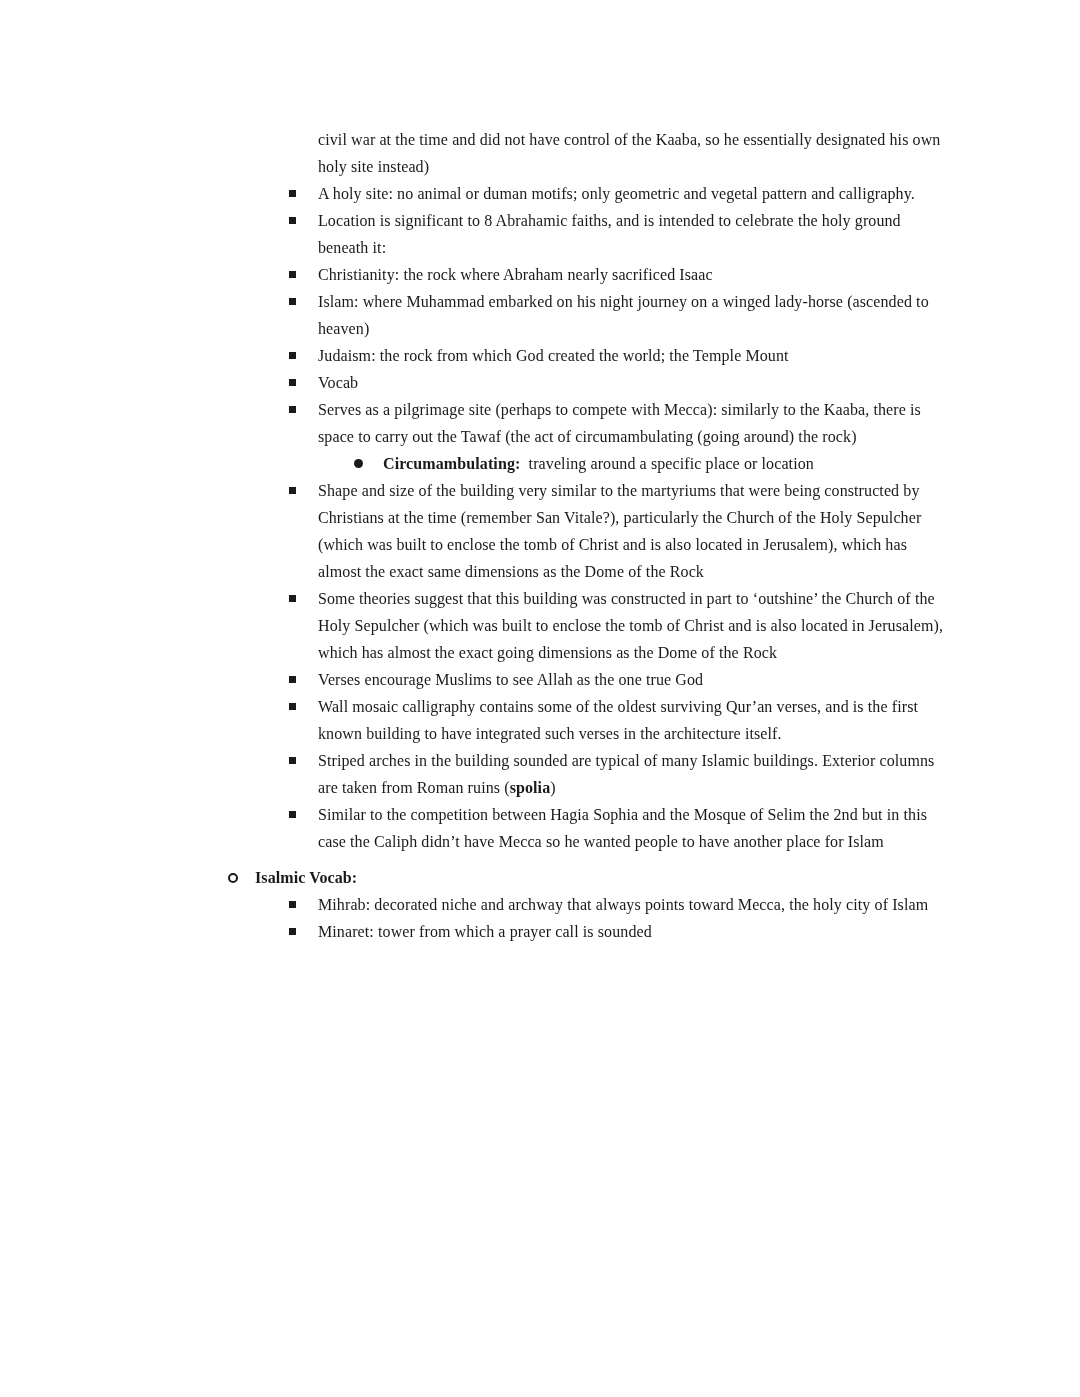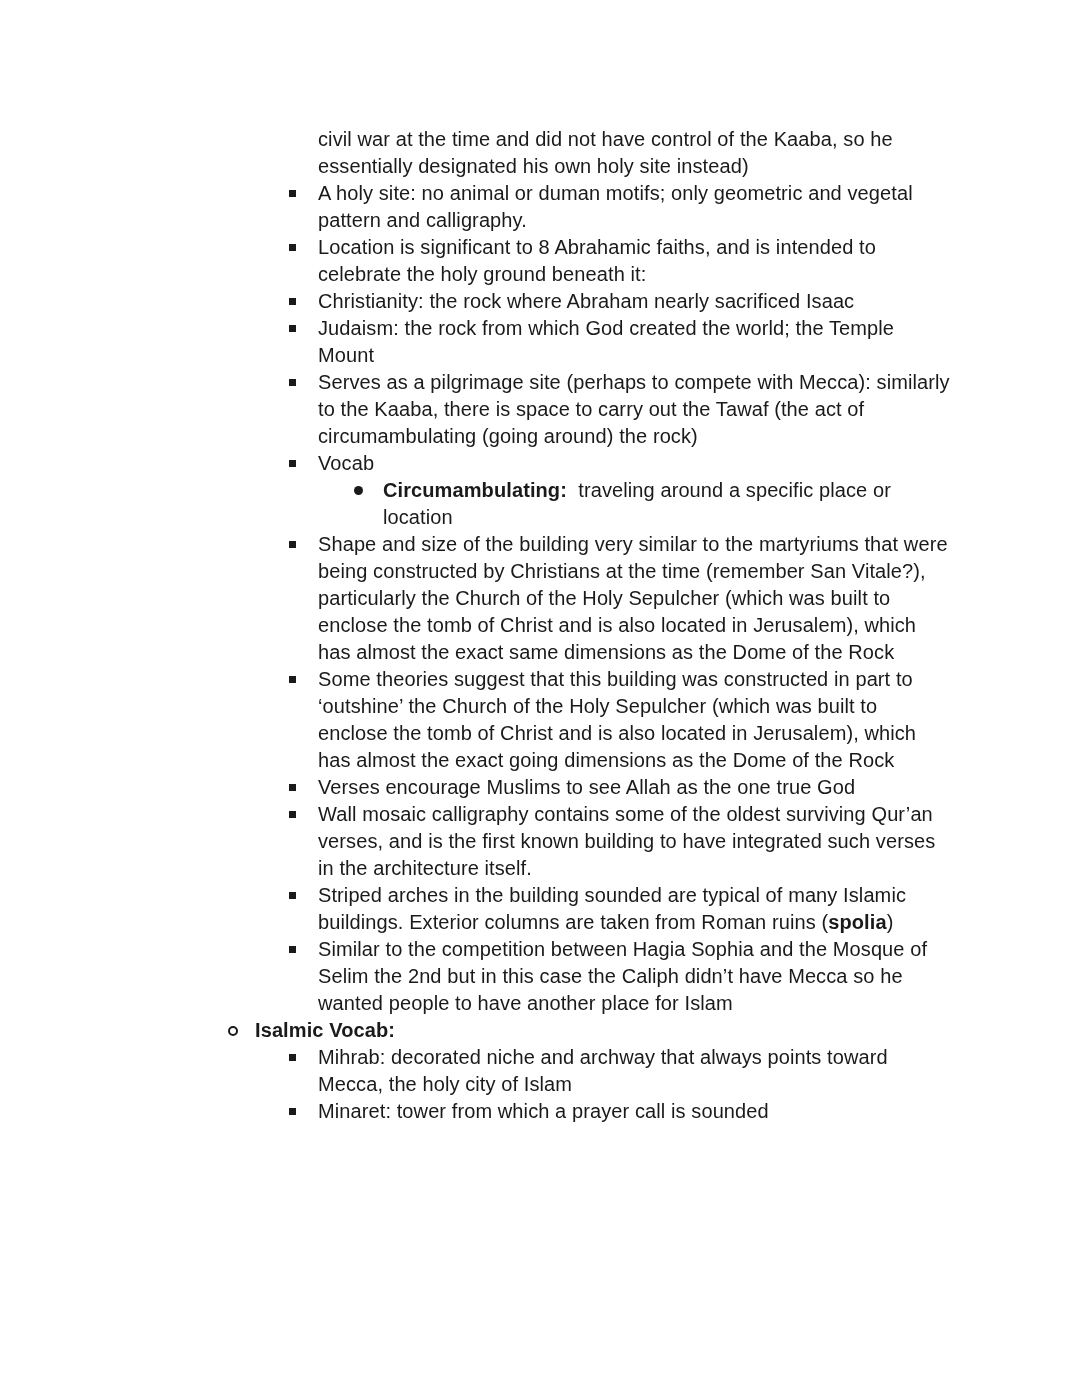--- a/index.html
+++ b/index.html
@@ -15,33 +15,34 @@
     overflow: hidden;
     font-family: "Liberation Sans", sans-serif;
   }
   .doc {
     position: absolute;
     top: 126px;
     left: 0;
   }
   .item {
     position: relative;
-    font-size: 20px;
+    font-size: 16px;
     line-height: 27px;
     color: #1a1a1a;
     letter-spacing: 0.1px;
+    font-family: Liberation Serif, serif;
   }
   .item .text {
     display: block;
     white-space: pre-wrap;
   }
   .lvl-cont { padding-left: 318px; width: 632px; }
   .lvl-3    { padding-left: 318px; width: 632px; }
   .lvl-4    { padding-left: 383px; width: 567px; }
-  .lvl-2    { padding-left: 255px; width: 695px; }
+  .lvl-2    { padding-left: 255px; width: 695px; margin-top: 9px; }
   .marker { position: absolute; display: block; }
   .marker.square {
     left: 289px; top: 10px;
     width: 7px; height: 7px;
     background: #1a1a1a;
   }
   .marker.disc {
     left: 354px; top: 9px;
     width: 9px; height: 9px;
     border-radius: 50%;
@@ -72,32 +73,33 @@
       <div class="item lvl-3">
         <span class="marker square"></span>
         <span class="text"><span>Location is significant to 8 Abrahamic faiths, and is intended to celebrate the holy ground beneath it:</span></span>
       </div>
       <div class="item lvl-3">
         <span class="marker square"></span>
         <span class="text"><span>Christianity: the rock where Abraham nearly sacrificed Isaac</span></span>
       </div>
       <div class="item lvl-3">
         <span class="marker square"></span>
+        <span class="text"><span>Islam: where Muhammad embarked on his night journey on a winged lady-horse (ascended to heaven)</span></span>
       </div>
       <div class="item lvl-3">
         <span class="marker square"></span>
         <span class="text"><span>Judaism: the rock from which God created the world; the Temple Mount</span></span>
       </div>
       <div class="item lvl-3">
         <span class="marker square"></span>
-        <span class="text"><span>Serves as a pilgrimage site (perhaps to compete with Mecca): similarly to the Kaaba, there is space to carry out the Tawaf (the act of circumambulating (going around) the rock)</span></span>
+        <span class="text"><span>Vocab</span></span>
       </div>
       <div class="item lvl-3">
         <span class="marker square"></span>
-        <span class="text"><span>Vocab</span></span>
+        <span class="text"><span>Serves as a pilgrimage site (perhaps to compete with Mecca): similarly to the Kaaba, there is space to carry out the Tawaf (the act of circumambulating (going around) the rock)</span></span>
       </div>
       <div class="item lvl-4">
         <span class="marker disc"></span>
         <span class="text"><span class="b">Circumambulating:</span><span>  traveling around a specific place or location</span></span>
       </div>
       <div class="item lvl-3">
         <span class="marker square"></span>
         <span class="text"><span>Shape and size of the building very similar to the martyriums that were being constructed by Christians at the time (remember San Vitale?), particularly the Church of the Holy Sepulcher (which was built to enclose the tomb of Christ and is also located in Jerusalem), which has almost the exact same dimensions as the Dome of the Rock</span></span>
       </div>
       <div class="item lvl-3">

